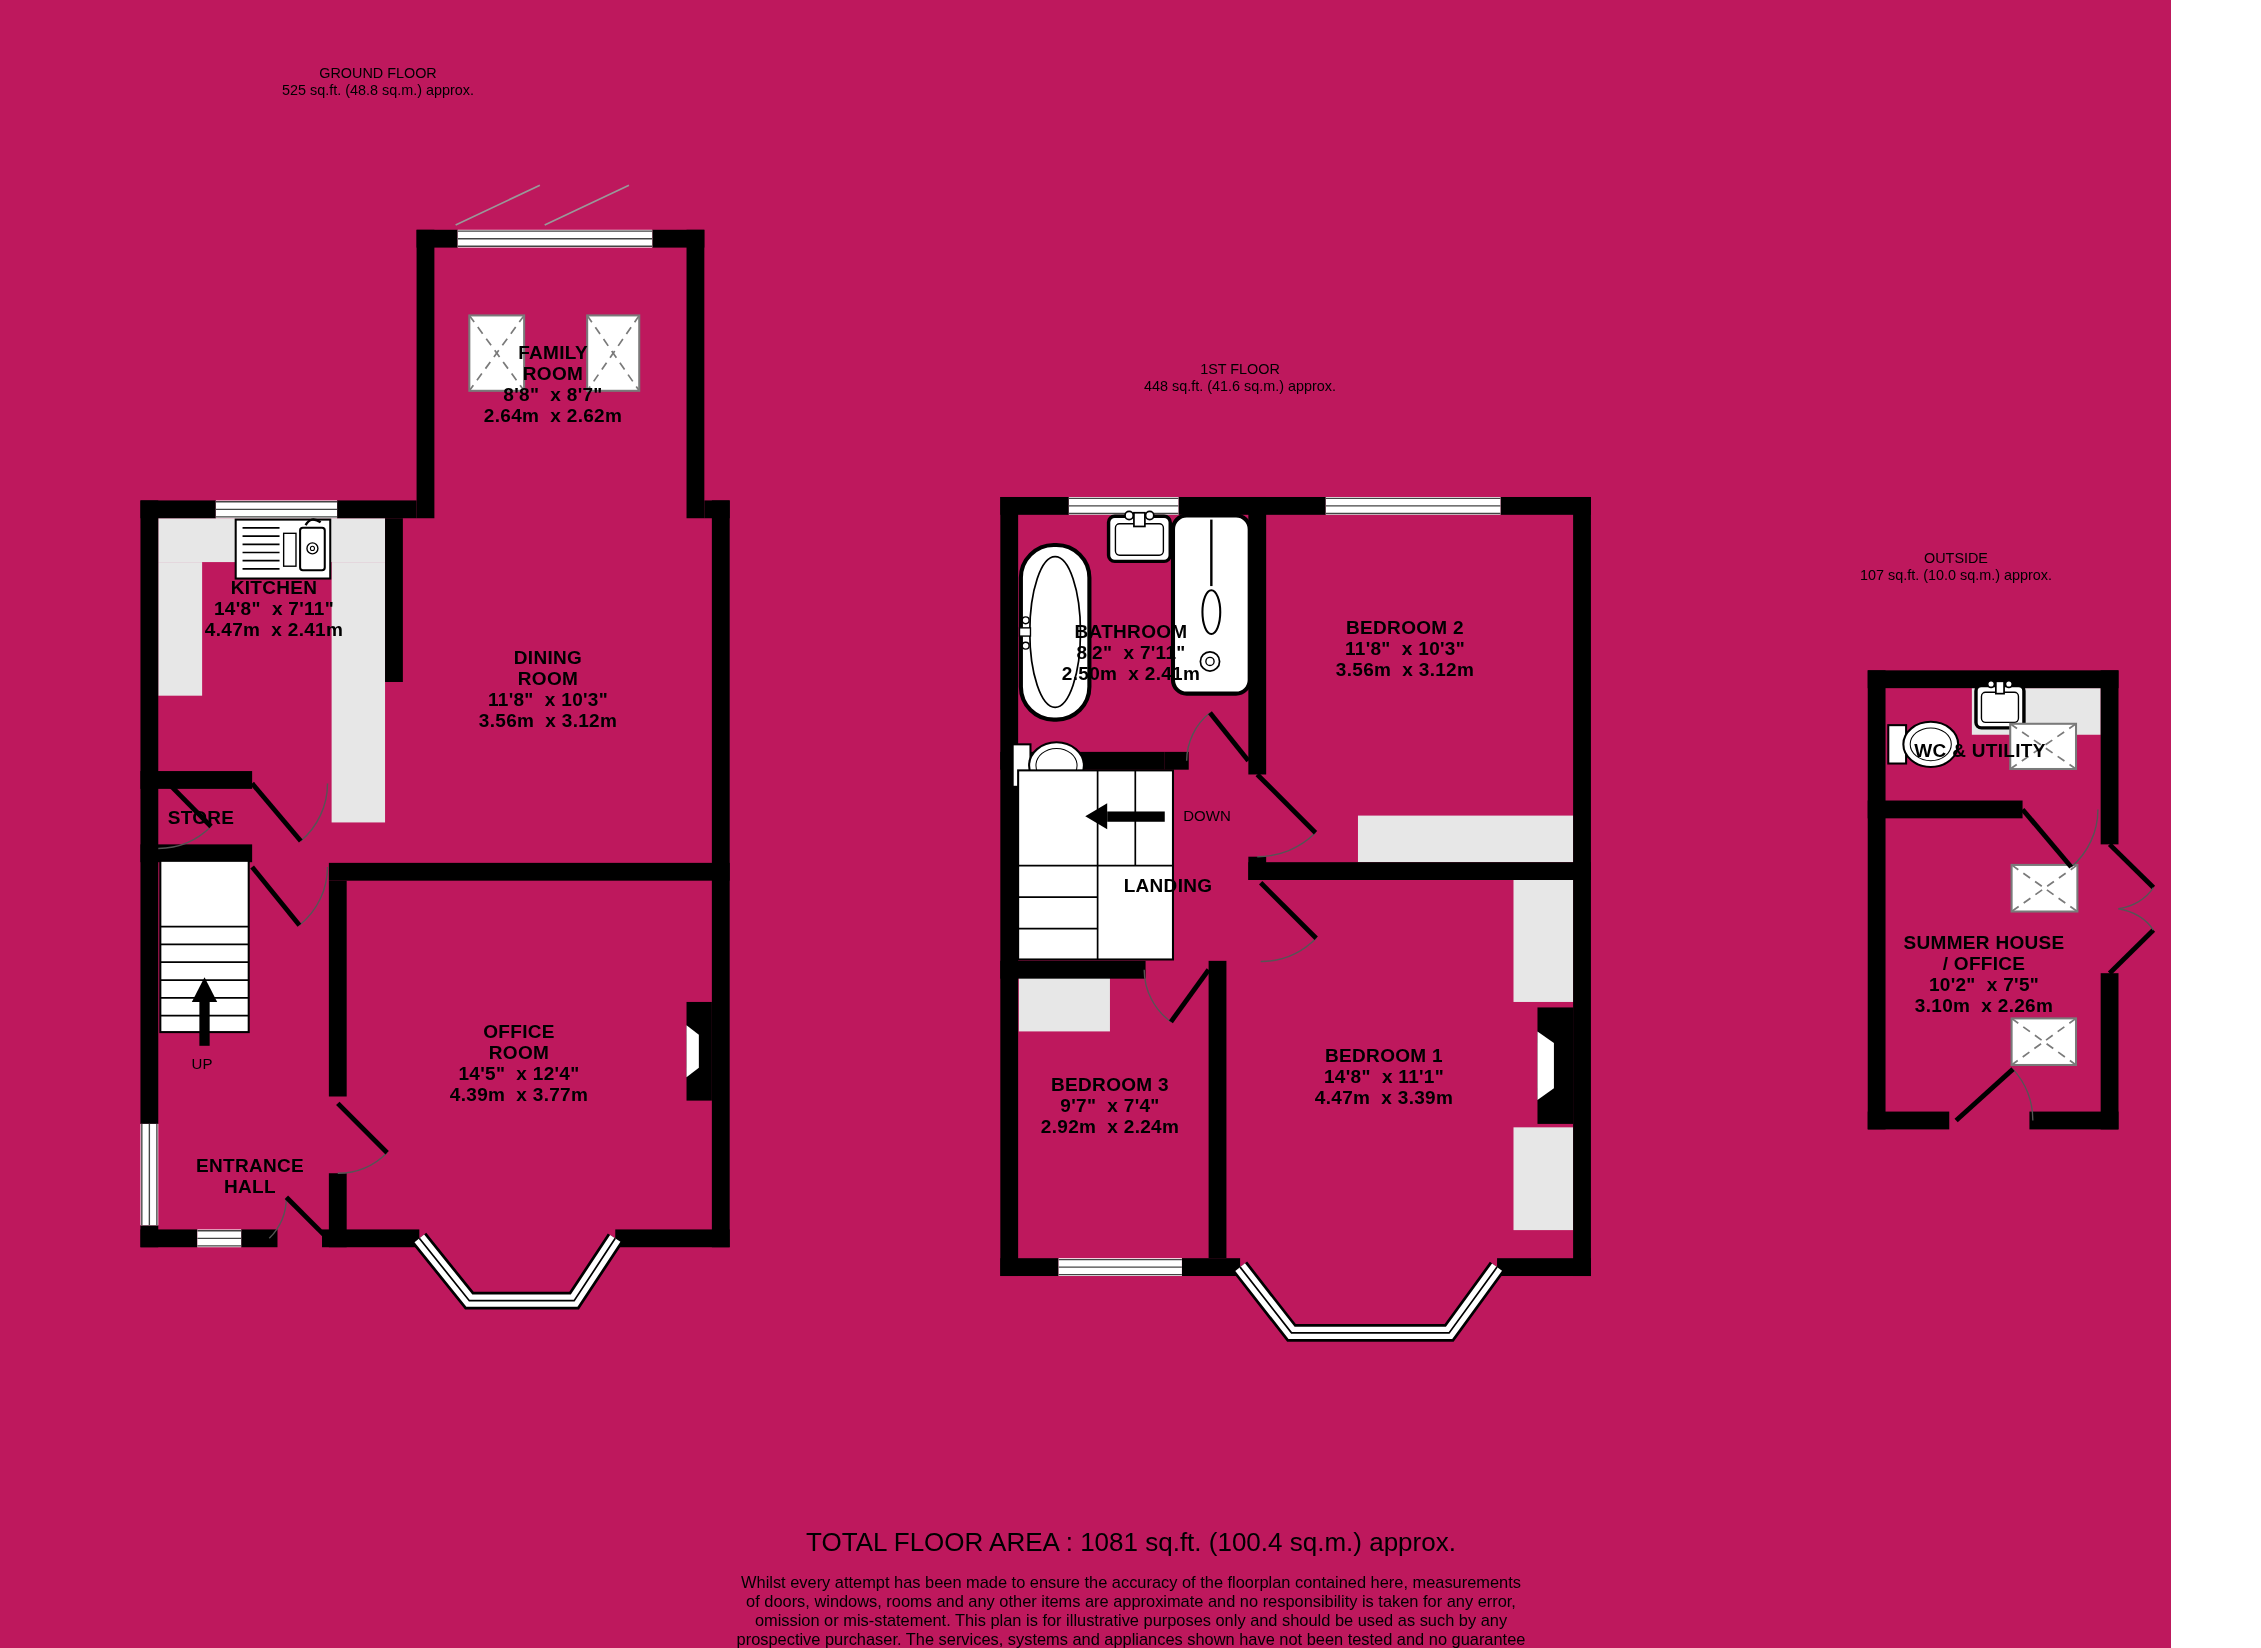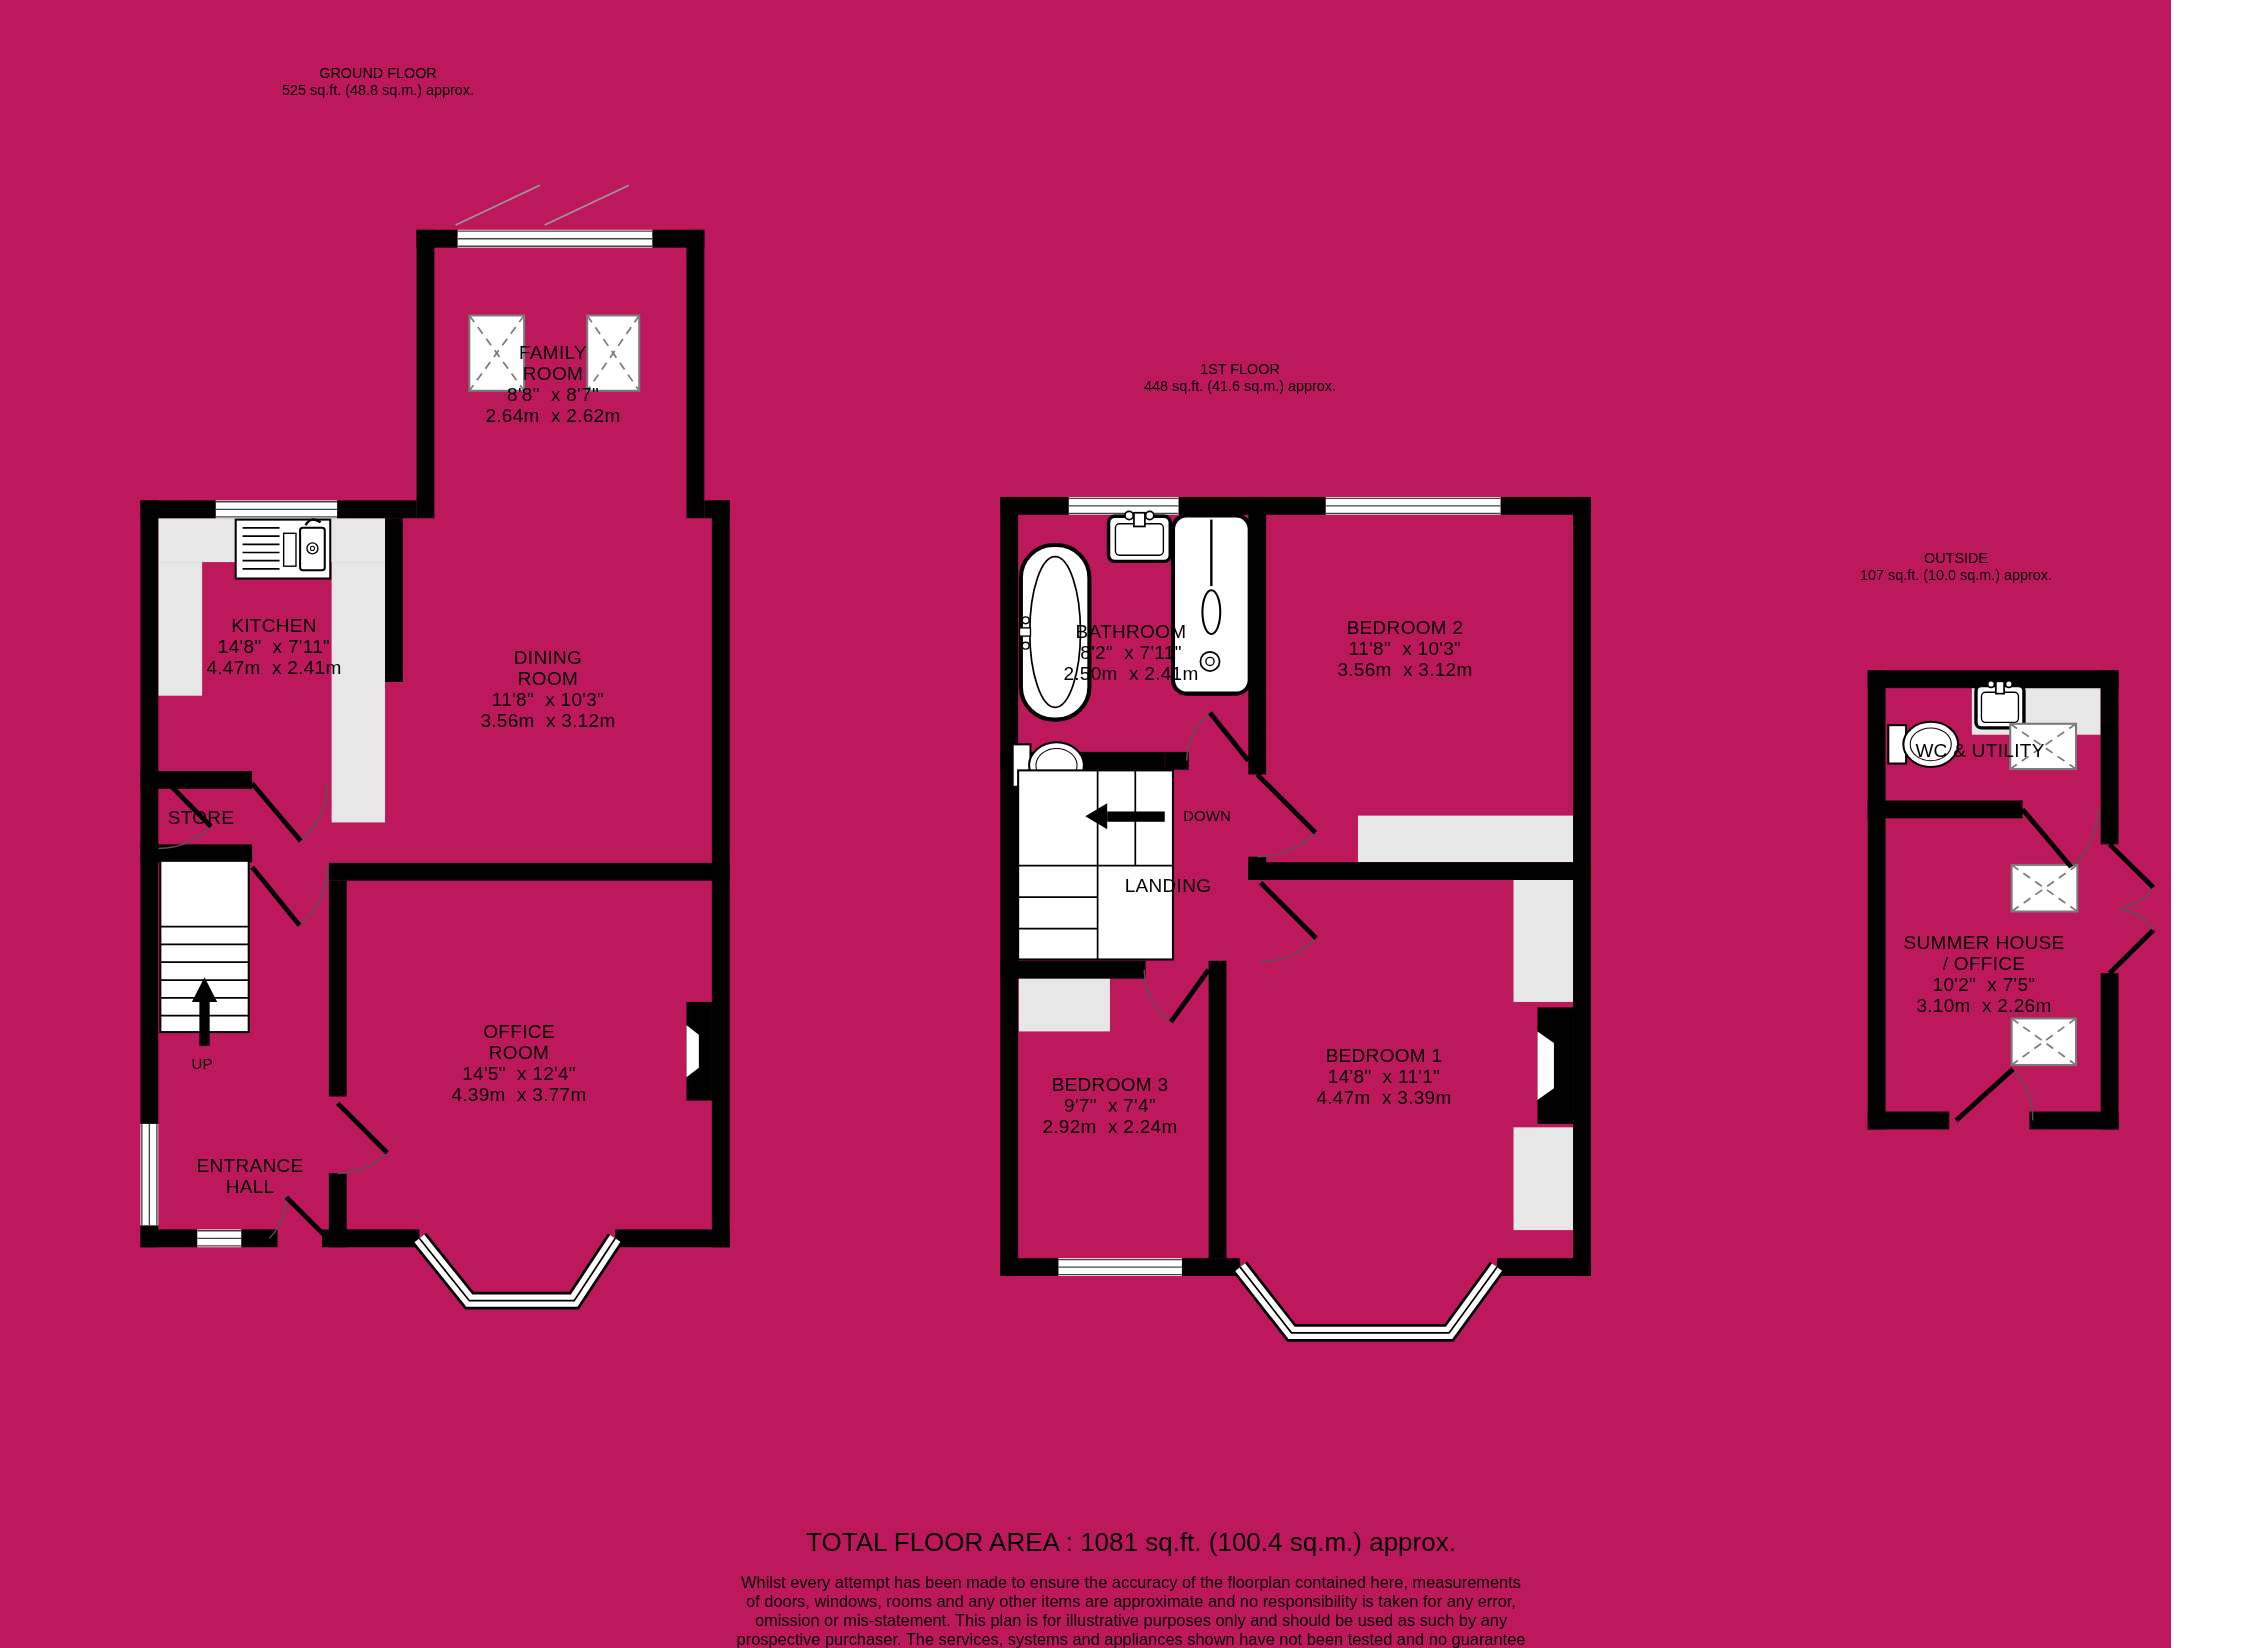--- a/index.html
+++ b/index.html
@@ -1,21 +1,21 @@
 <!DOCTYPE html>
 <html style="font-size:11px"><head>
 <meta charset="utf-8">
 <style>
   html,body{margin:0;padding:0;background:#ffffff;}
   .canvas{position:relative;width:2171px;height:1649px;background:#be185d;overflow:hidden;
           font-family:"Liberation Sans", sans-serif;color:#000;}
   svg.plan{position:absolute;left:0;top:0;}
   .lbl{position:absolute;transform:translate(-50%,-50%);text-align:center;z-index:5;}
   .lbl .line{display:block;white-space:pre-wrap;}
-  .room{font-weight:normal;font-size:19px;line-height:21px;letter-spacing:0.3px;}
+  .room{font-weight:bold;font-size:19px;line-height:21px;letter-spacing:0.3px;}
   .hdr{font-size:14.4px;line-height:17px;}
   .tiny{font-size:15px;line-height:16.4px;}
   .total{font-size:26px;line-height:26px;}
   .disclaimer{position:absolute;left:1131px;top:1554px;transform:translateX(-50%);
               text-align:center;font-size:16.4px;line-height:19px;white-space:pre-line;z-index:5;}
 </style>
 </head>
 <body>
 
 <div class="canvas">
@@ -325,21 +325,21 @@
   <span class="line">OUTSIDE</span>
   <span class="line">107 sq.ft. (10.0 sq.m.) approx.</span>
 </div>
 
 <div class="lbl room" style="left:553px;top:384px">
   <span class="line">FAMILY
 ROOM</span>
   <span class="line">8'8"  x 8'7"</span>
   <span class="line">2.64m  x 2.62m</span>
 </div>
-<div class="lbl room" style="left:274px;top:646px">
+<div class="lbl room" style="left:274px;top:608px">
   <span class="line">KITCHEN</span>
   <span class="line">14'8"  x 7'11"</span>
   <span class="line">4.47m  x 2.41m</span>
 </div>
 <div class="lbl room" style="left:548px;top:689px">
   <span class="line">DINING
 ROOM</span>
   <span class="line">11'8"  x 10'3"</span>
   <span class="line">3.56m  x 3.12m</span>
 </div>

